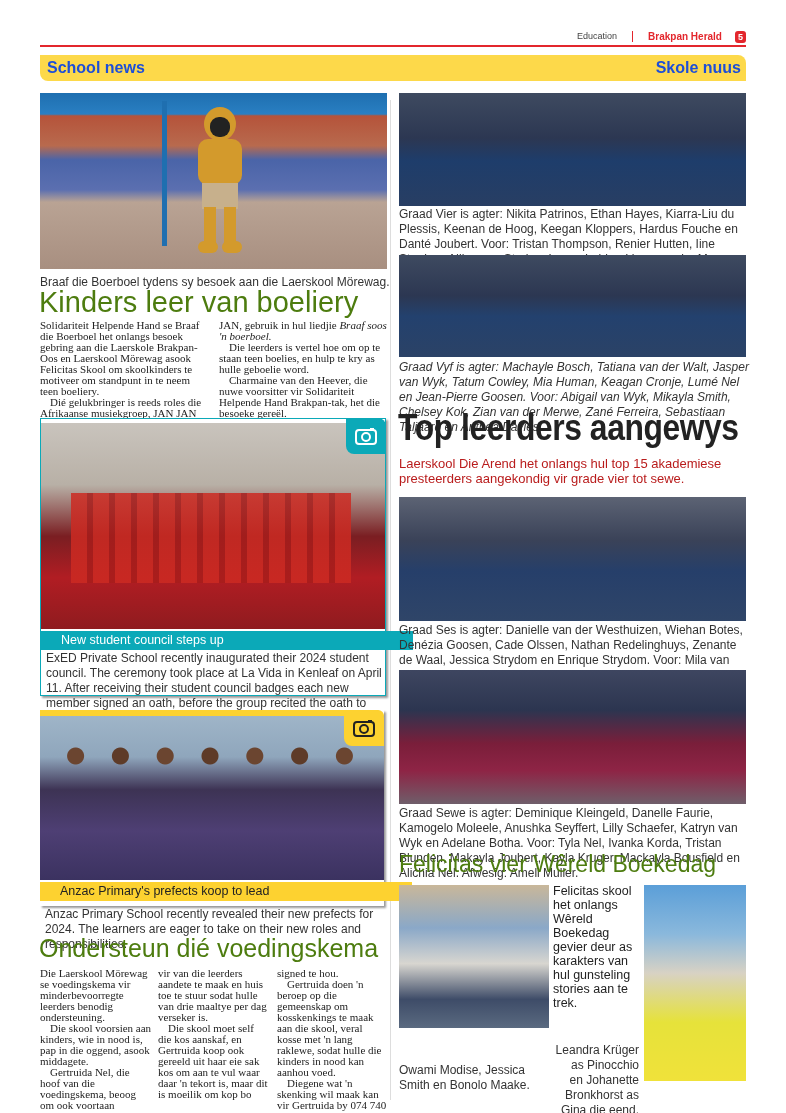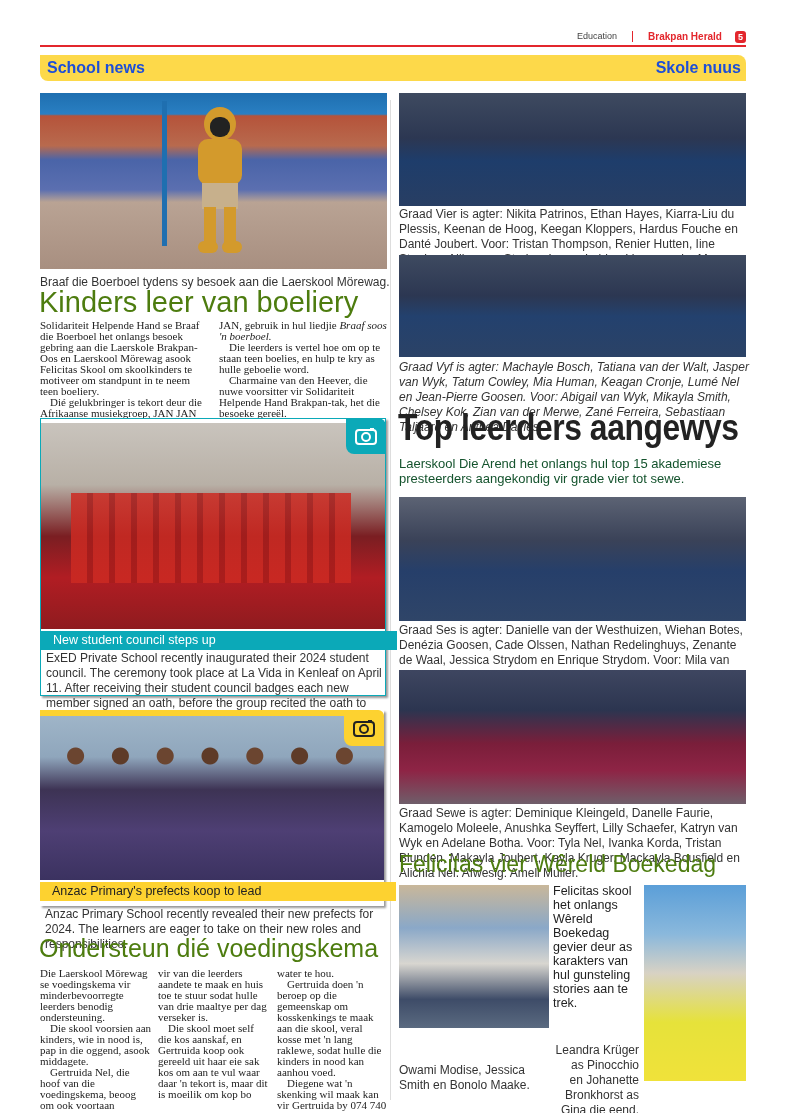--- a/index.html
+++ b/index.html
@@ -14,21 +14,21 @@
   .section-band{left:40px;top:55px;width:706px;height:26px;background:#fdd94a;border-radius:0 8px 0 8px;display:flex;justify-content:space-between;align-items:center;padding:0 5px 0 7px;box-sizing:border-box;}
   .section-band span{font-weight:bold;font-size:16px;color:#1d4ed8;}
   .photo{background:#8a96a8;overflow:hidden;}
   .caption{font-size:12px;line-height:15px;color:#333;}
   .serif{font-family:"Liberation Serif",serif;font-size:11px;line-height:11px;color:#222;}
   .serif p{margin:0;}
   .serif p.ind{text-indent:10px;}
   .headline-thin{font-family:"Liberation Sans",sans-serif;font-weight:normal;color:#4d7c0f;white-space:nowrap;}
   .headline-bold{font-family:"Liberation Sans",sans-serif;font-weight:bold;color:#222;white-space:nowrap;letter-spacing:-0.5px;transform:scaleX(0.86);transform-origin:left top;}
   .card{background:#fff;box-shadow:2px 2px 2px #999;}
-  .card-bar{color:#fff;font-size:12.5px;padding:1px 12px;line-height:17px;}
+  .card-bar{color:#fff;font-size:12.5px;padding:1px 20px;line-height:17px;}
   .cam{width:40px;height:36px;display:flex;align-items:center;justify-content:center;border-radius:0 8px 0 8px;}
   .vline{background:#555;width:1px;}
 </style>
 </head>
 <body>
 
 <div class="abs masthead-date">Friday, May 3, 2024</div>
 <div class="abs masthead-right">
   <span>Education</span>
   <span class="sep"></span>
@@ -54,21 +54,21 @@
     <div class="abs" style="left:32px;top:134px;width:20px;height:12px;background:#d39a2c;border-radius:6px;"></div>
   </div>
   <div class="abs" style="left:122px;top:8px;width:5px;height:145px;background:#1f6fb0;"></div>
 </div>
 <div class="abs caption" style="left:40px;top:275px;width:350px;">Braaf die Boerboel tydens sy besoek aan die Laerskool Mörewag.</div>
 
 <div class="abs headline-thin" style="left:39px;top:285px;font-size:29px;line-height:34px;">Kinders leer van boeliery</div>
 
 <div class="abs serif" style="left:40px;top:320px;width:168px;">
   <p>Solidariteit Helpende Hand se Braaf die Boerboel het onlangs besoek gebring aan die Laerskole Brakpan-Oos en Laerskool Mörewag asook Felicitas Skool om skoolkinders te motiveer om standpunt in te neem teen boeliery.</p>
-  <p class="ind">Dié gelukbringer is tekort deur die Afrikaanse musiekgroep, JAN JAN</p>
+  <p class="ind">Dié gelukbringer is reeds roles die Afrikaanse musiekgroep, JAN JAN</p>
 </div>
 <div class="abs serif" style="left:219px;top:320px;width:170px;">
   <p><span>JAN, gebruik in hul liedjie </span><i>Braaf soos 'n boerboel.</i></p>
   <p class="ind">Die leerders is vertel hoe om op te staan teen boelies, en hulp te kry as hulle geboelie word.</p>
   <p class="ind">Charmaine van den Heever, die nuwe voorsitter vir Solidariteit Helpende Hand Brakpan-tak, het die besoeke gereël.</p>
 </div>
 
 <div class="abs vline" style="left:390px;top:100px;height:1000px;background:#ddd;"></div>
 
 <div class="abs card" style="left:40px;top:418px;width:344px;height:276px;border:1px solid #0ba9b8;">
@@ -107,33 +107,33 @@
 <div class="abs serif" style="left:40px;top:968px;width:112px;">
   <p>Die Laerskool Mörewag se voedingskema vir minderbevoorregte leerders benodig ondersteuning.</p>
   <p class="ind">Die skool voorsien aan kinders, wie in nood is, pap in die oggend, asook middagete.</p>
   <p class="ind">Gertruida Nel, die hoof van die voedingskema, beoog om ook voortaan</p>
 </div>
 <div class="abs serif" style="left:158px;top:968px;width:112px;">
   <p>vir van die leerders aandete te maak en huis toe te stuur sodat hulle van drie maaltye per dag verseker is.</p>
   <p class="ind">Die skool moet self die kos aanskaf, en Gertruida koop ook gereeld uit haar eie sak kos om aan te vul waar daar 'n tekort is, maar dit is moeilik om kop bo</p>
 </div>
 <div class="abs serif" style="left:277px;top:968px;width:112px;">
-  <p>water te hou.</p>
+  <p>signed te hou.</p>
   <p class="ind">Gertruida doen 'n beroep op die gemeenskap om kosskenkings te maak aan die skool, veral kosse met 'n lang raklewe, sodat hulle die kinders in nood kan aanhou voed.</p>
   <p class="ind">Diegene wat 'n skenking wil maak kan vir Gertruida by 074 740 5157 kontak.</p>
 </div>
 
 <div class="abs photo" style="left:399px;top:93px;width:347px;height:113px;background:linear-gradient(180deg,#3e4a60 0%,#2c3752 40%,#1e3d6b 60%,#283e63 100%);"></div>
 <div class="abs caption" style="left:399px;top:207px;width:350px;">Graad Vier is agter: Nikita Patrinos, Ethan Hayes, Kiarra-Liu du Plessis, Keenan de Hoog, Keegan Kloppers, Hardus Fouche en Danté Joubert. Voor: Tristan Thompson, Renier Hutten, Iine Strydom, Nilan van Staden, Logan Lubbe, Liam van der Merwe en Katryn Ahlers. Afwesig:  Amber Geyer.</div>
 
 <div class="abs photo" style="left:399px;top:255px;width:347px;height:102px;background:linear-gradient(180deg,#3e4a60 0%,#2c3752 40%,#23416e 60%,#2b4266 100%);"></div>
 <div class="abs caption" style="left:399px;top:360px;width:350px;font-style:italic;">Graad Vyf is agter: Machayle Bosch, Tatiana van der Walt, Jasper van Wyk, Tatum Cowley, Mia Human, Keagan Cronje, Lumé Nel en Jean-Pierre Goosen. Voor: Abigail van Wyk, Mikayla Smith, Chelsey Kok, Zian van der Merwe, Zané Ferreira, Sebastiaan Taljaard en Anthea Davies.</div>
 
 <div class="abs headline-bold" style="left:398px;top:407px;font-size:37px;line-height:42px;">Top leerders aangewys</div>
-<div class="abs" style="left:399px;top:456px;width:340px;font-size:13px;line-height:15px;color:#14532d;">Laerskool Die Arend het onlangs hul top 15 akademiese presteerders aangekondig vir grade vier tot sewe.</div>
+<div class="abs" style="left:399px;top:456px;width:340px;font-size:13px;line-height:15px;color:#b91c1c;">Laerskool Die Arend het onlangs hul top 15 akademiese presteerders aangekondig vir grade vier tot sewe.</div>
 
 <div class="abs photo" style="left:399px;top:497px;width:347px;height:124px;background:linear-gradient(180deg,#5c6374 0%,#3a4258 35%,#263f6a 60%,#2f4568 100%);"></div>
 <div class="abs caption" style="left:399px;top:623px;width:350px;">Graad Ses is agter: Danielle van der Westhuizen, Wiehan Botes, Denézia Goosen, Cade Olssen, Nathan Redelinghuys, Zenante de Waal, Jessica Strydom en Enrique Strydom. Voor: Mila van Staden, Nikita Nel, Emma Kotze, Hannei Botha, Abigail van Tonder, Caleb Botha en Zenique de Bruin.</div>
 
 <div class="abs photo" style="left:399px;top:670px;width:347px;height:134px;background:linear-gradient(180deg,#3e4660 0%,#2c3550 30%,#7a1e3a 55%,#8e2445 75%,#6f5e6a 100%);"></div>
 <div class="abs caption" style="left:399px;top:806px;width:350px;">Graad Sewe is agter: Deminique Kleingeld, Danelle Faurie, Kamogelo Moleele, Anushka Seyffert, Lilly Schaefer, Katryn van Wyk en Adelane Botha. Voor: Tyla Nel, Ivanka Korda, Tristan Blunden, Makayla Joubert, Kayla Kruger, Mackayla Bousfield en Alichia Nel. Afwesig: Ameli Muller.</div>
 
 <div class="abs headline-thin" style="left:399px;top:850px;font-size:23px;line-height:28px;">Felicitas vier Wêreld Boekedag</div>
 
 <div class="abs photo" style="left:399px;top:885px;width:150px;height:143px;background:linear-gradient(180deg,#c9b79a 0%,#8aa8c8 30%,#d8d6d0 55%,#3e4c68 80%,#5a6a80 100%);"></div>

